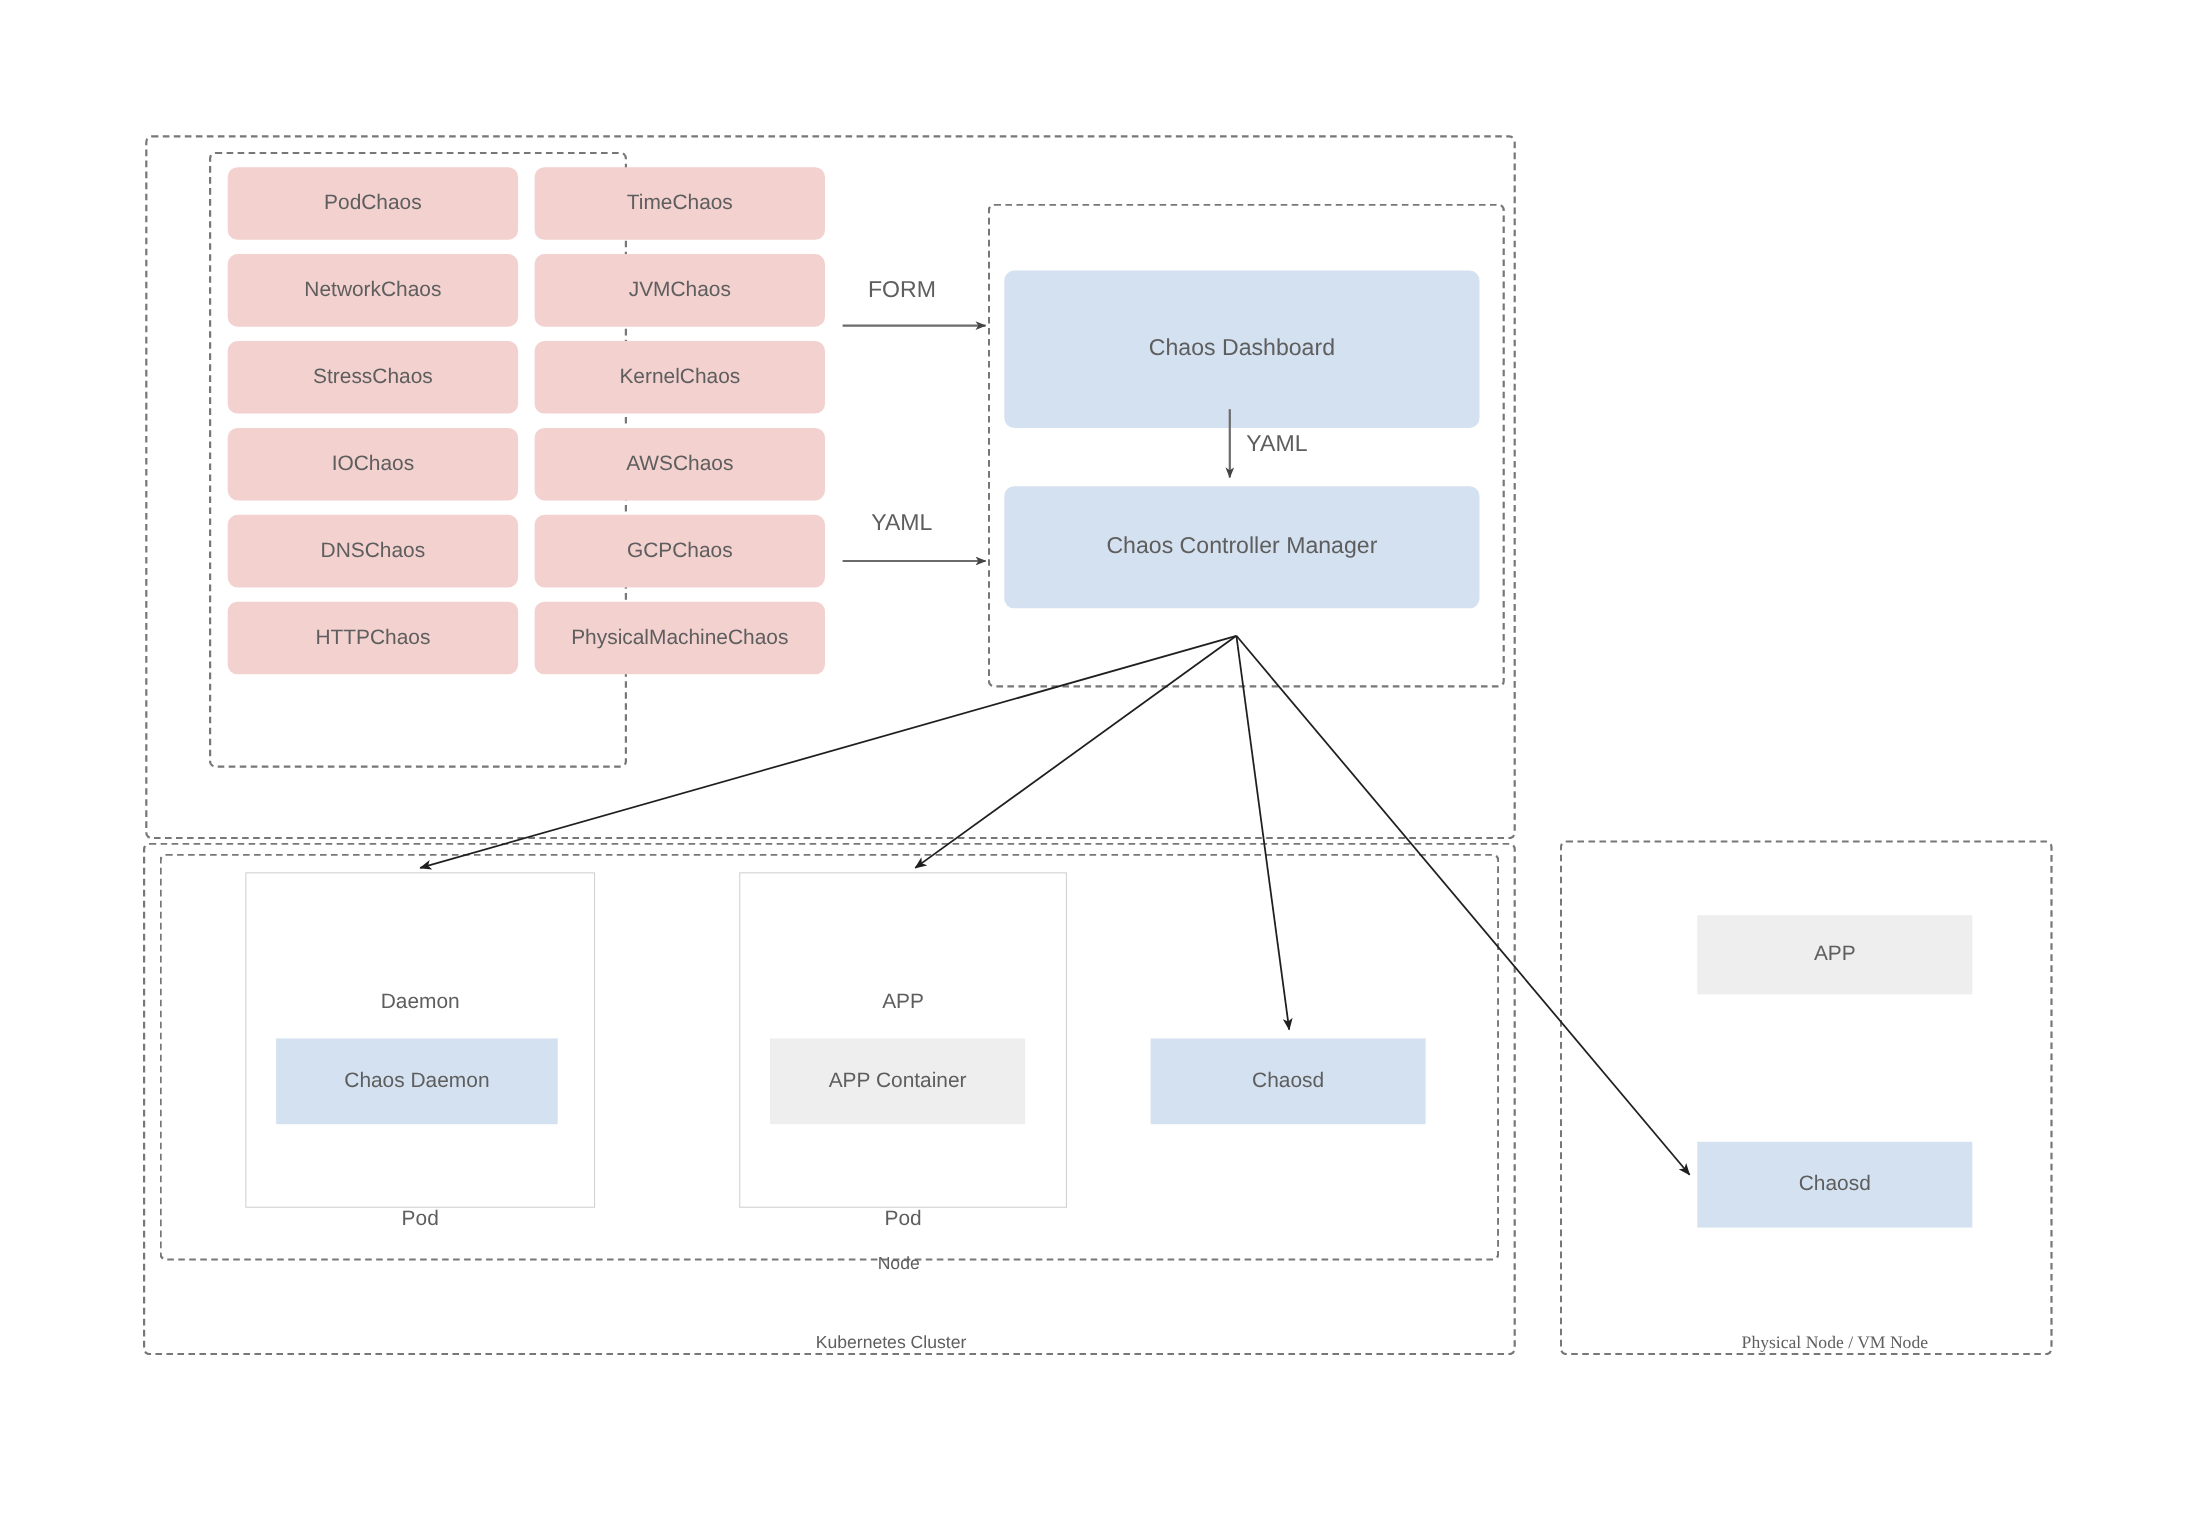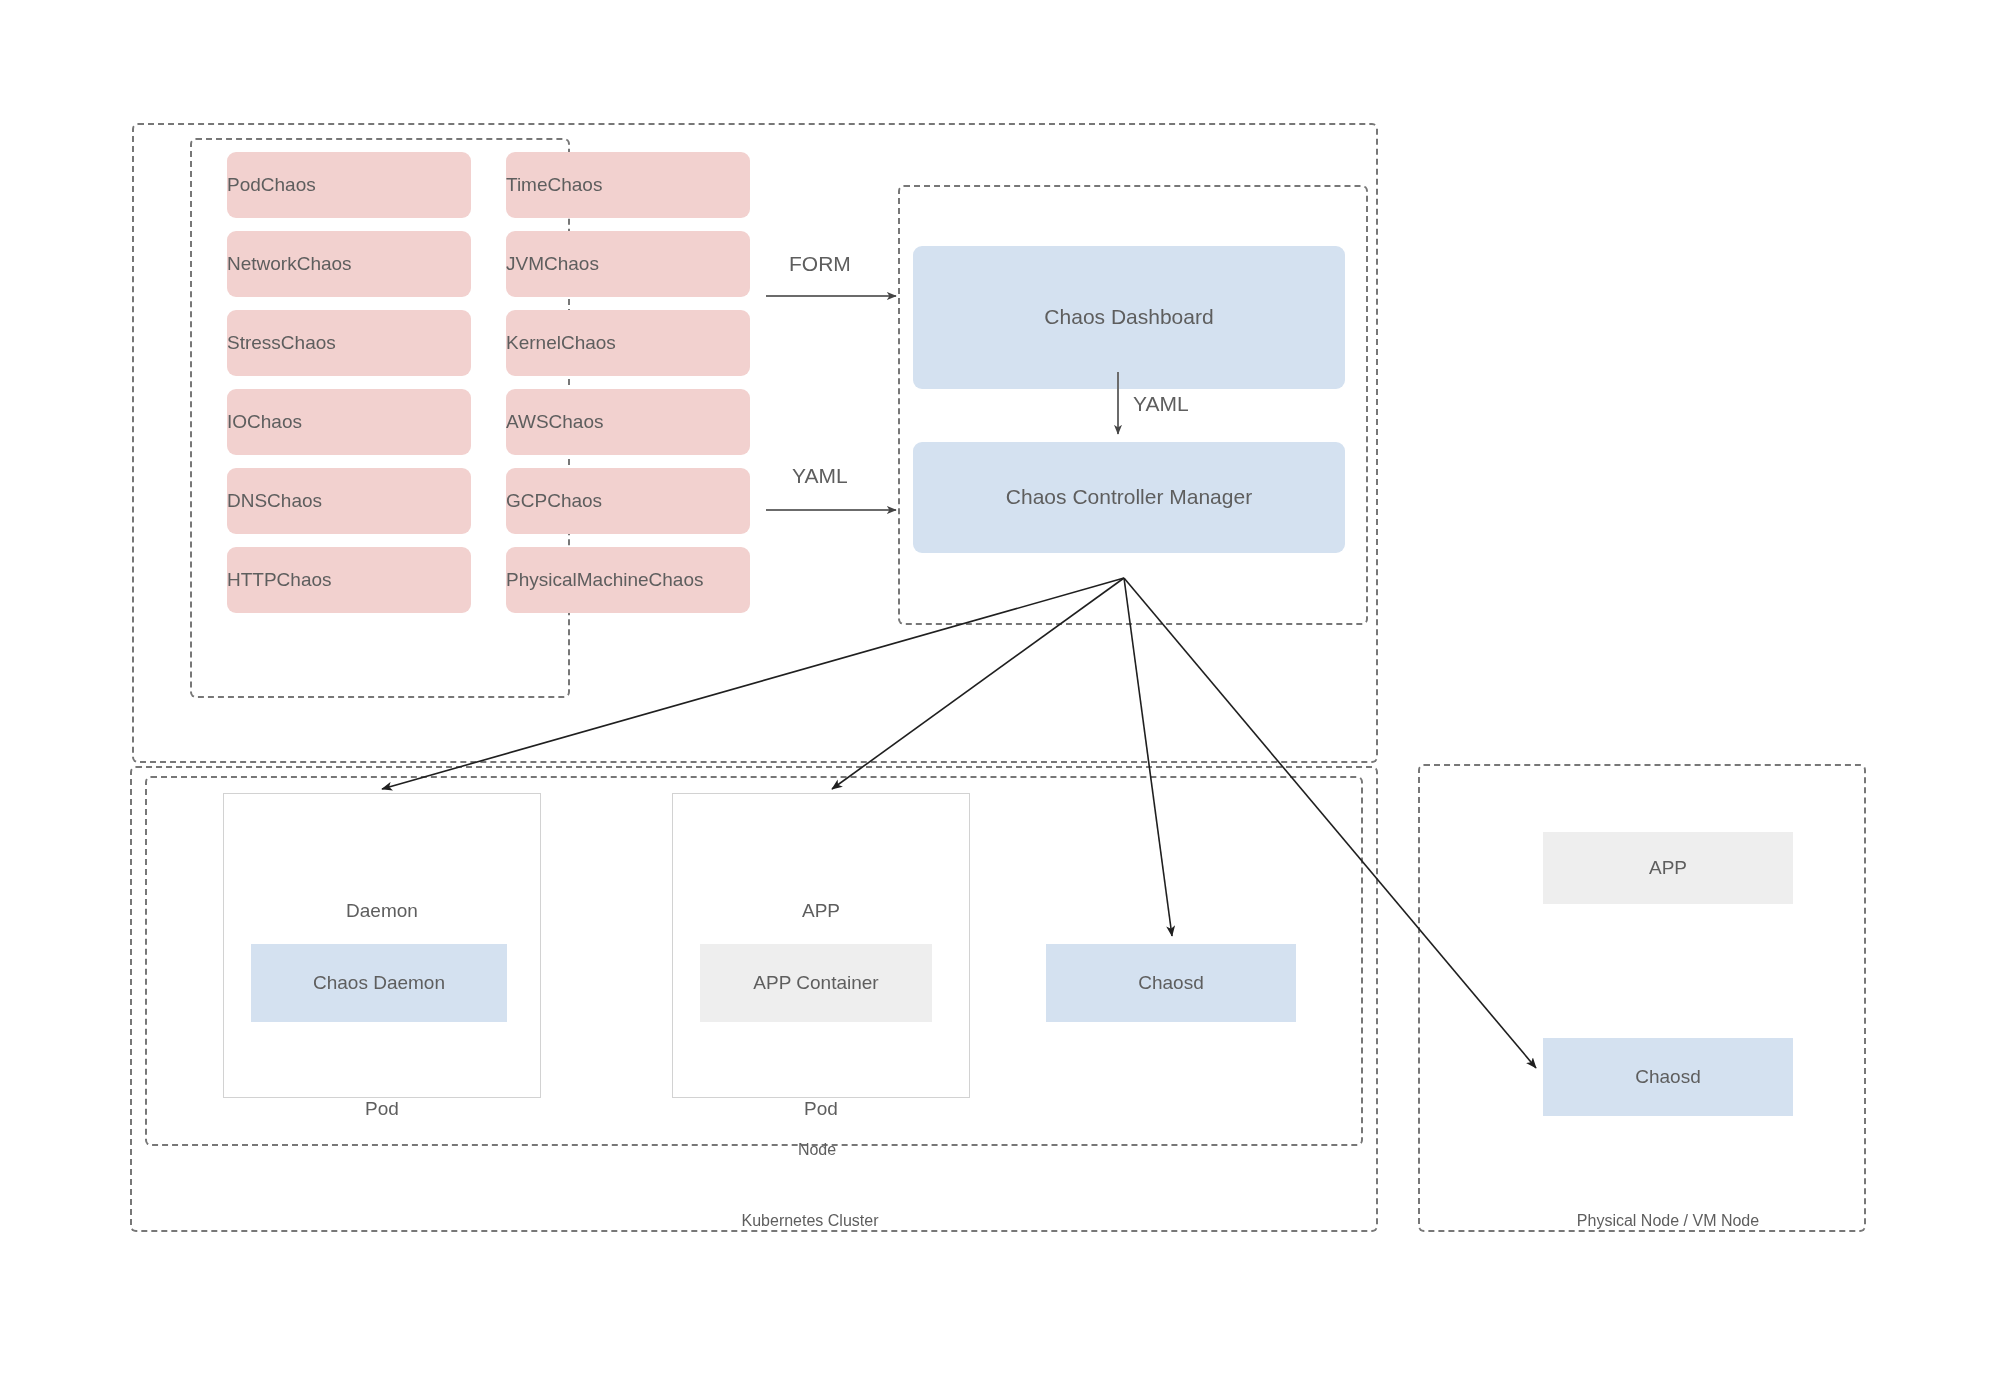--- a/index.html
+++ b/index.html
@@ -87,47 +87,47 @@
   }
   .label.small { font-size: 16px; }
   .label.center { transform: translateX(-50%); margin-top: 28px; }
 
   #label-daemon     { left: 382px;  top: 872px;  }
   #label-pod-daemon { left: 382px;  top: 1070px; }
   #label-app        { left: 821px;  top: 872px;  }
   #label-pod-app    { left: 821px;  top: 1070px; }
   #label-node       { left: 817px;  top: 1113px; }
   #label-k8s        { left: 810px;  top: 1184px; }
-  #label-physical   { left: 1668px; top: 1184px; }
+  #label-physical   { left: 1668px; top: 1184px; font-family: Liberation Serif, serif; }
 
   #label-form  { left: 789px; top: 252px; font-size: 21px; }
   #label-yaml-in { left: 792px; top: 464px; font-size: 21px; }
   #label-yaml-mid{ left: 1133px; top: 392px; font-size: 21px; }
 
   
   #chaos-grid {
     position: absolute;
     left: 207px;
     top: 152px;
     width: 543px;
     display: grid;
     grid-template-columns: 264px 264px;
     column-gap: 15px;
     row-gap: 13px;
   }
   .chaos-item {
     height: 66px;
     display: flex;
     align-items: center;
+    justify-content: center;
     background: #f2d1cf;
     border-radius: 9px;
     font-size: 19px;
     color: #5e5e5e;
     text-align: center;
-    margin-left: 20px;
   }
 
   
   #arrow-layer {
     position: absolute;
     left: 0; top: 0;
     width: 1999px;
     height: 1398px;
     pointer-events: none;
   }

